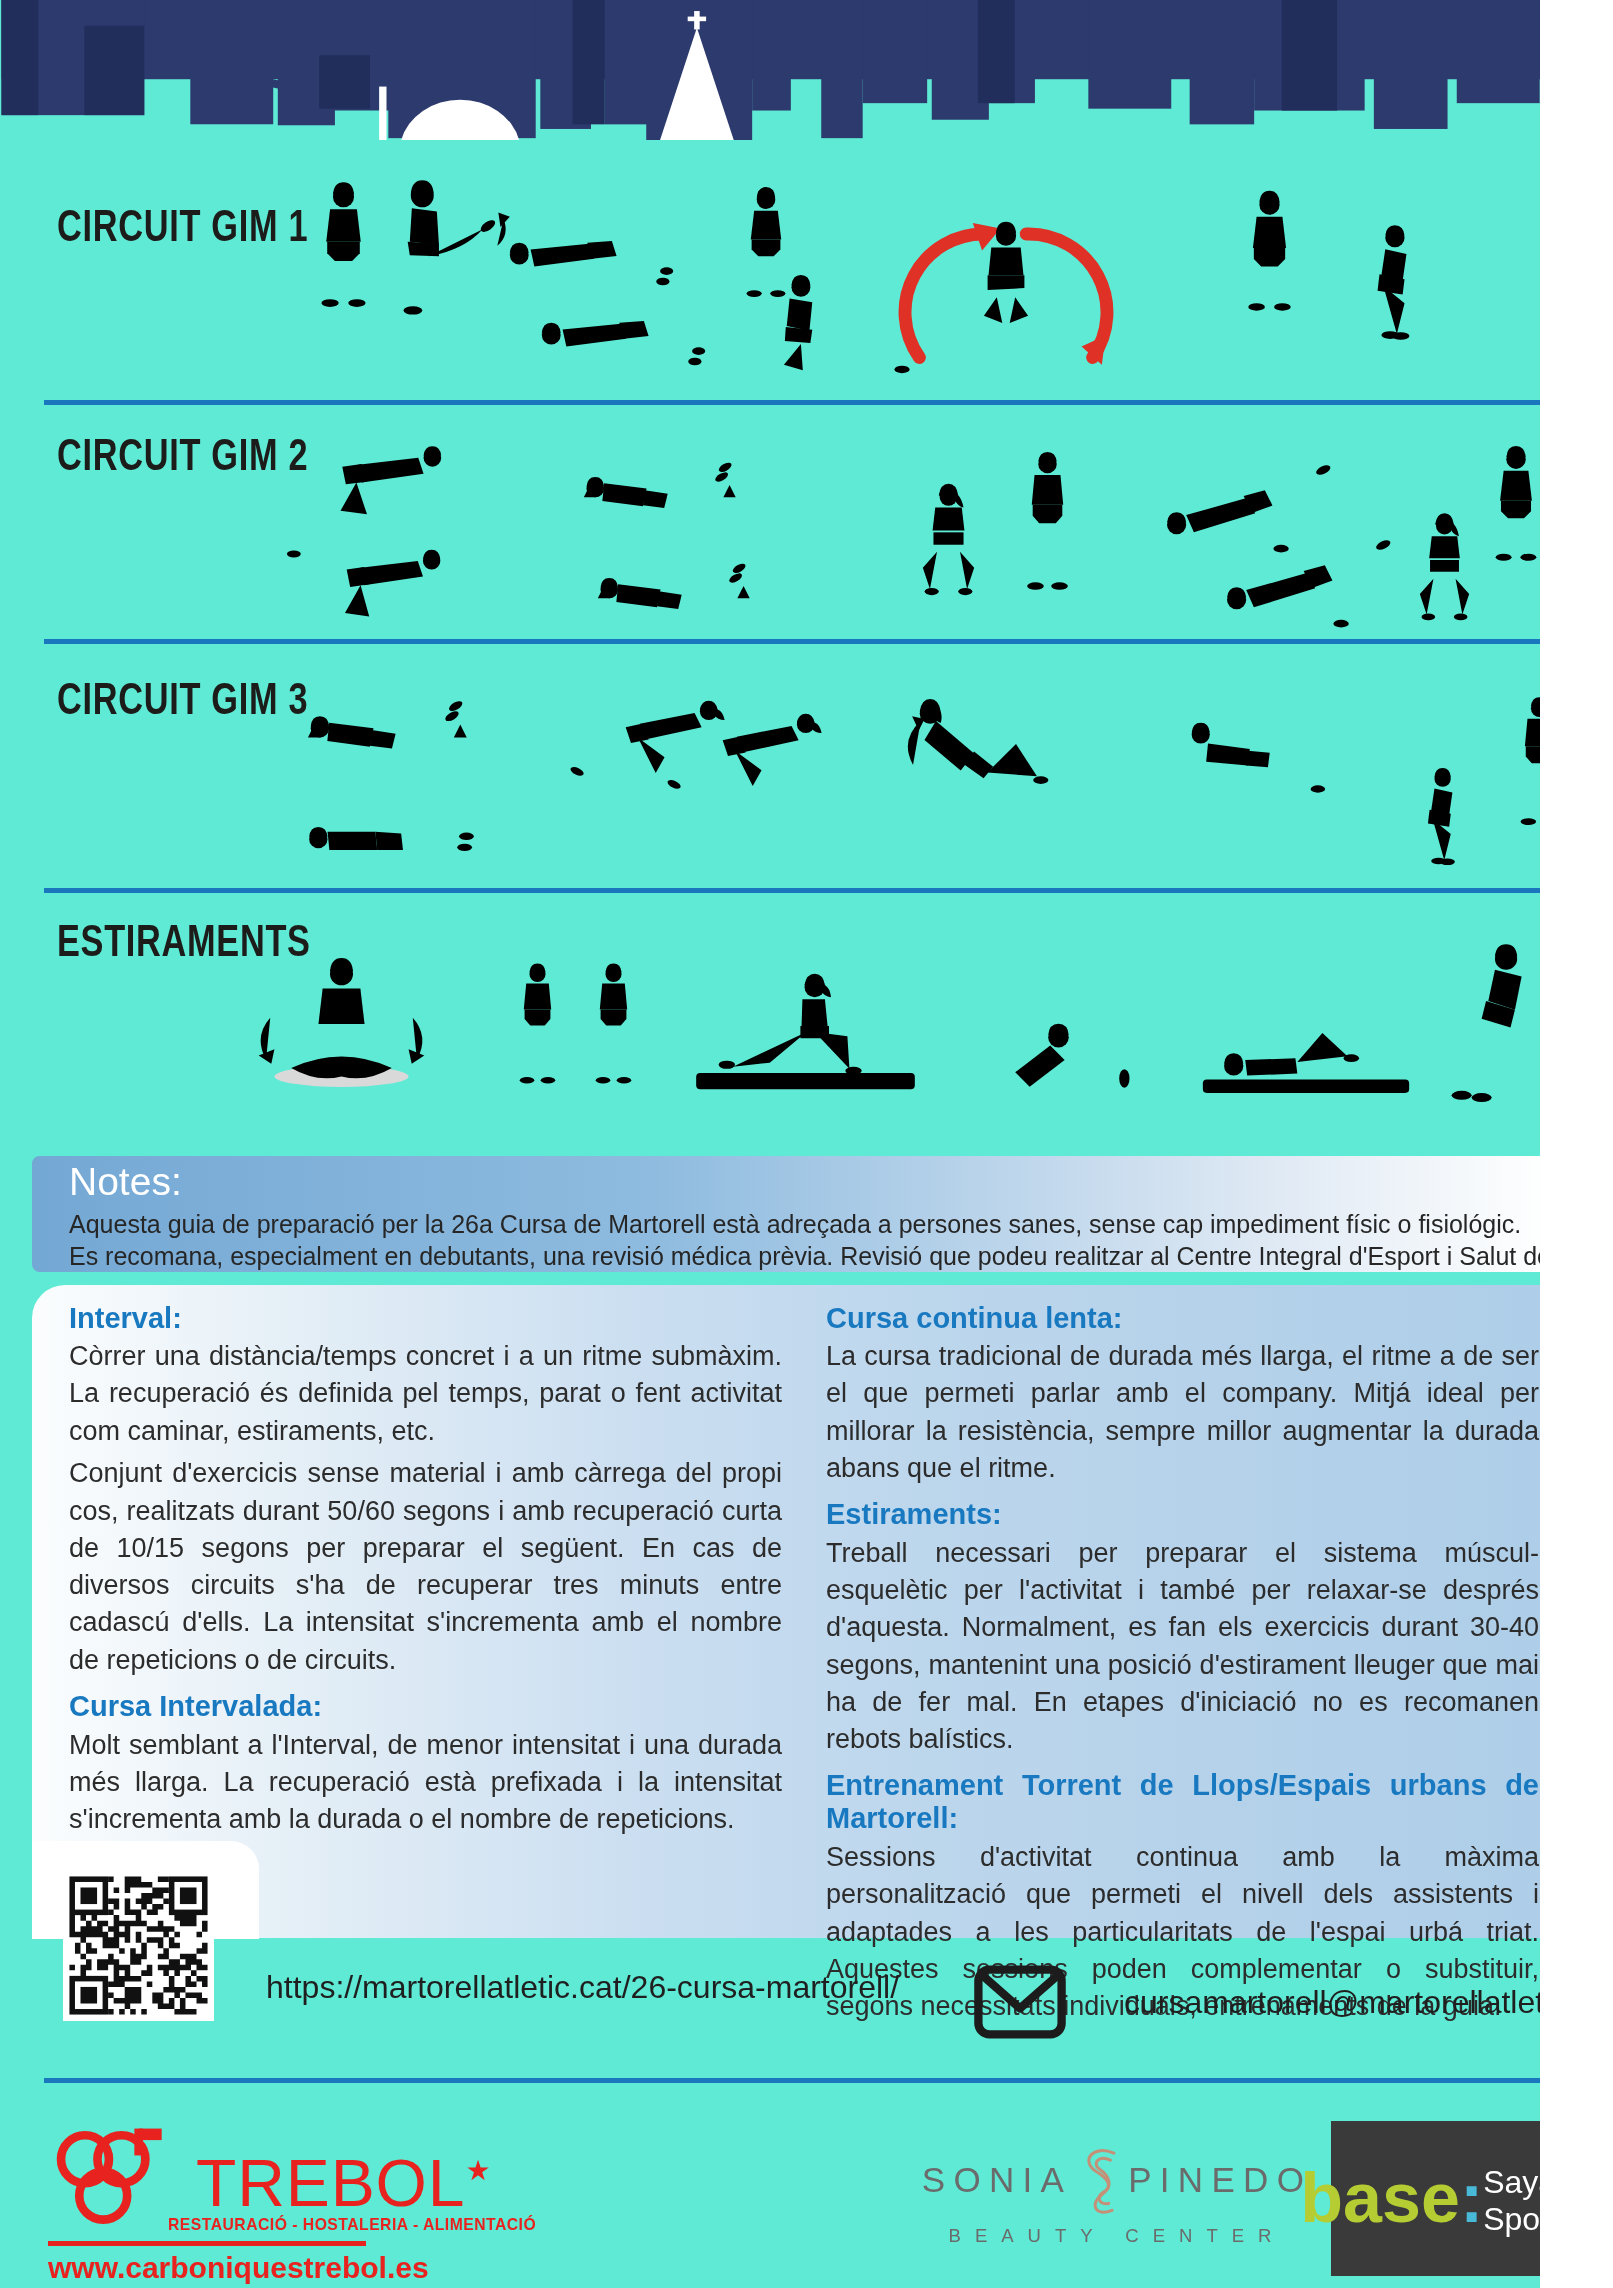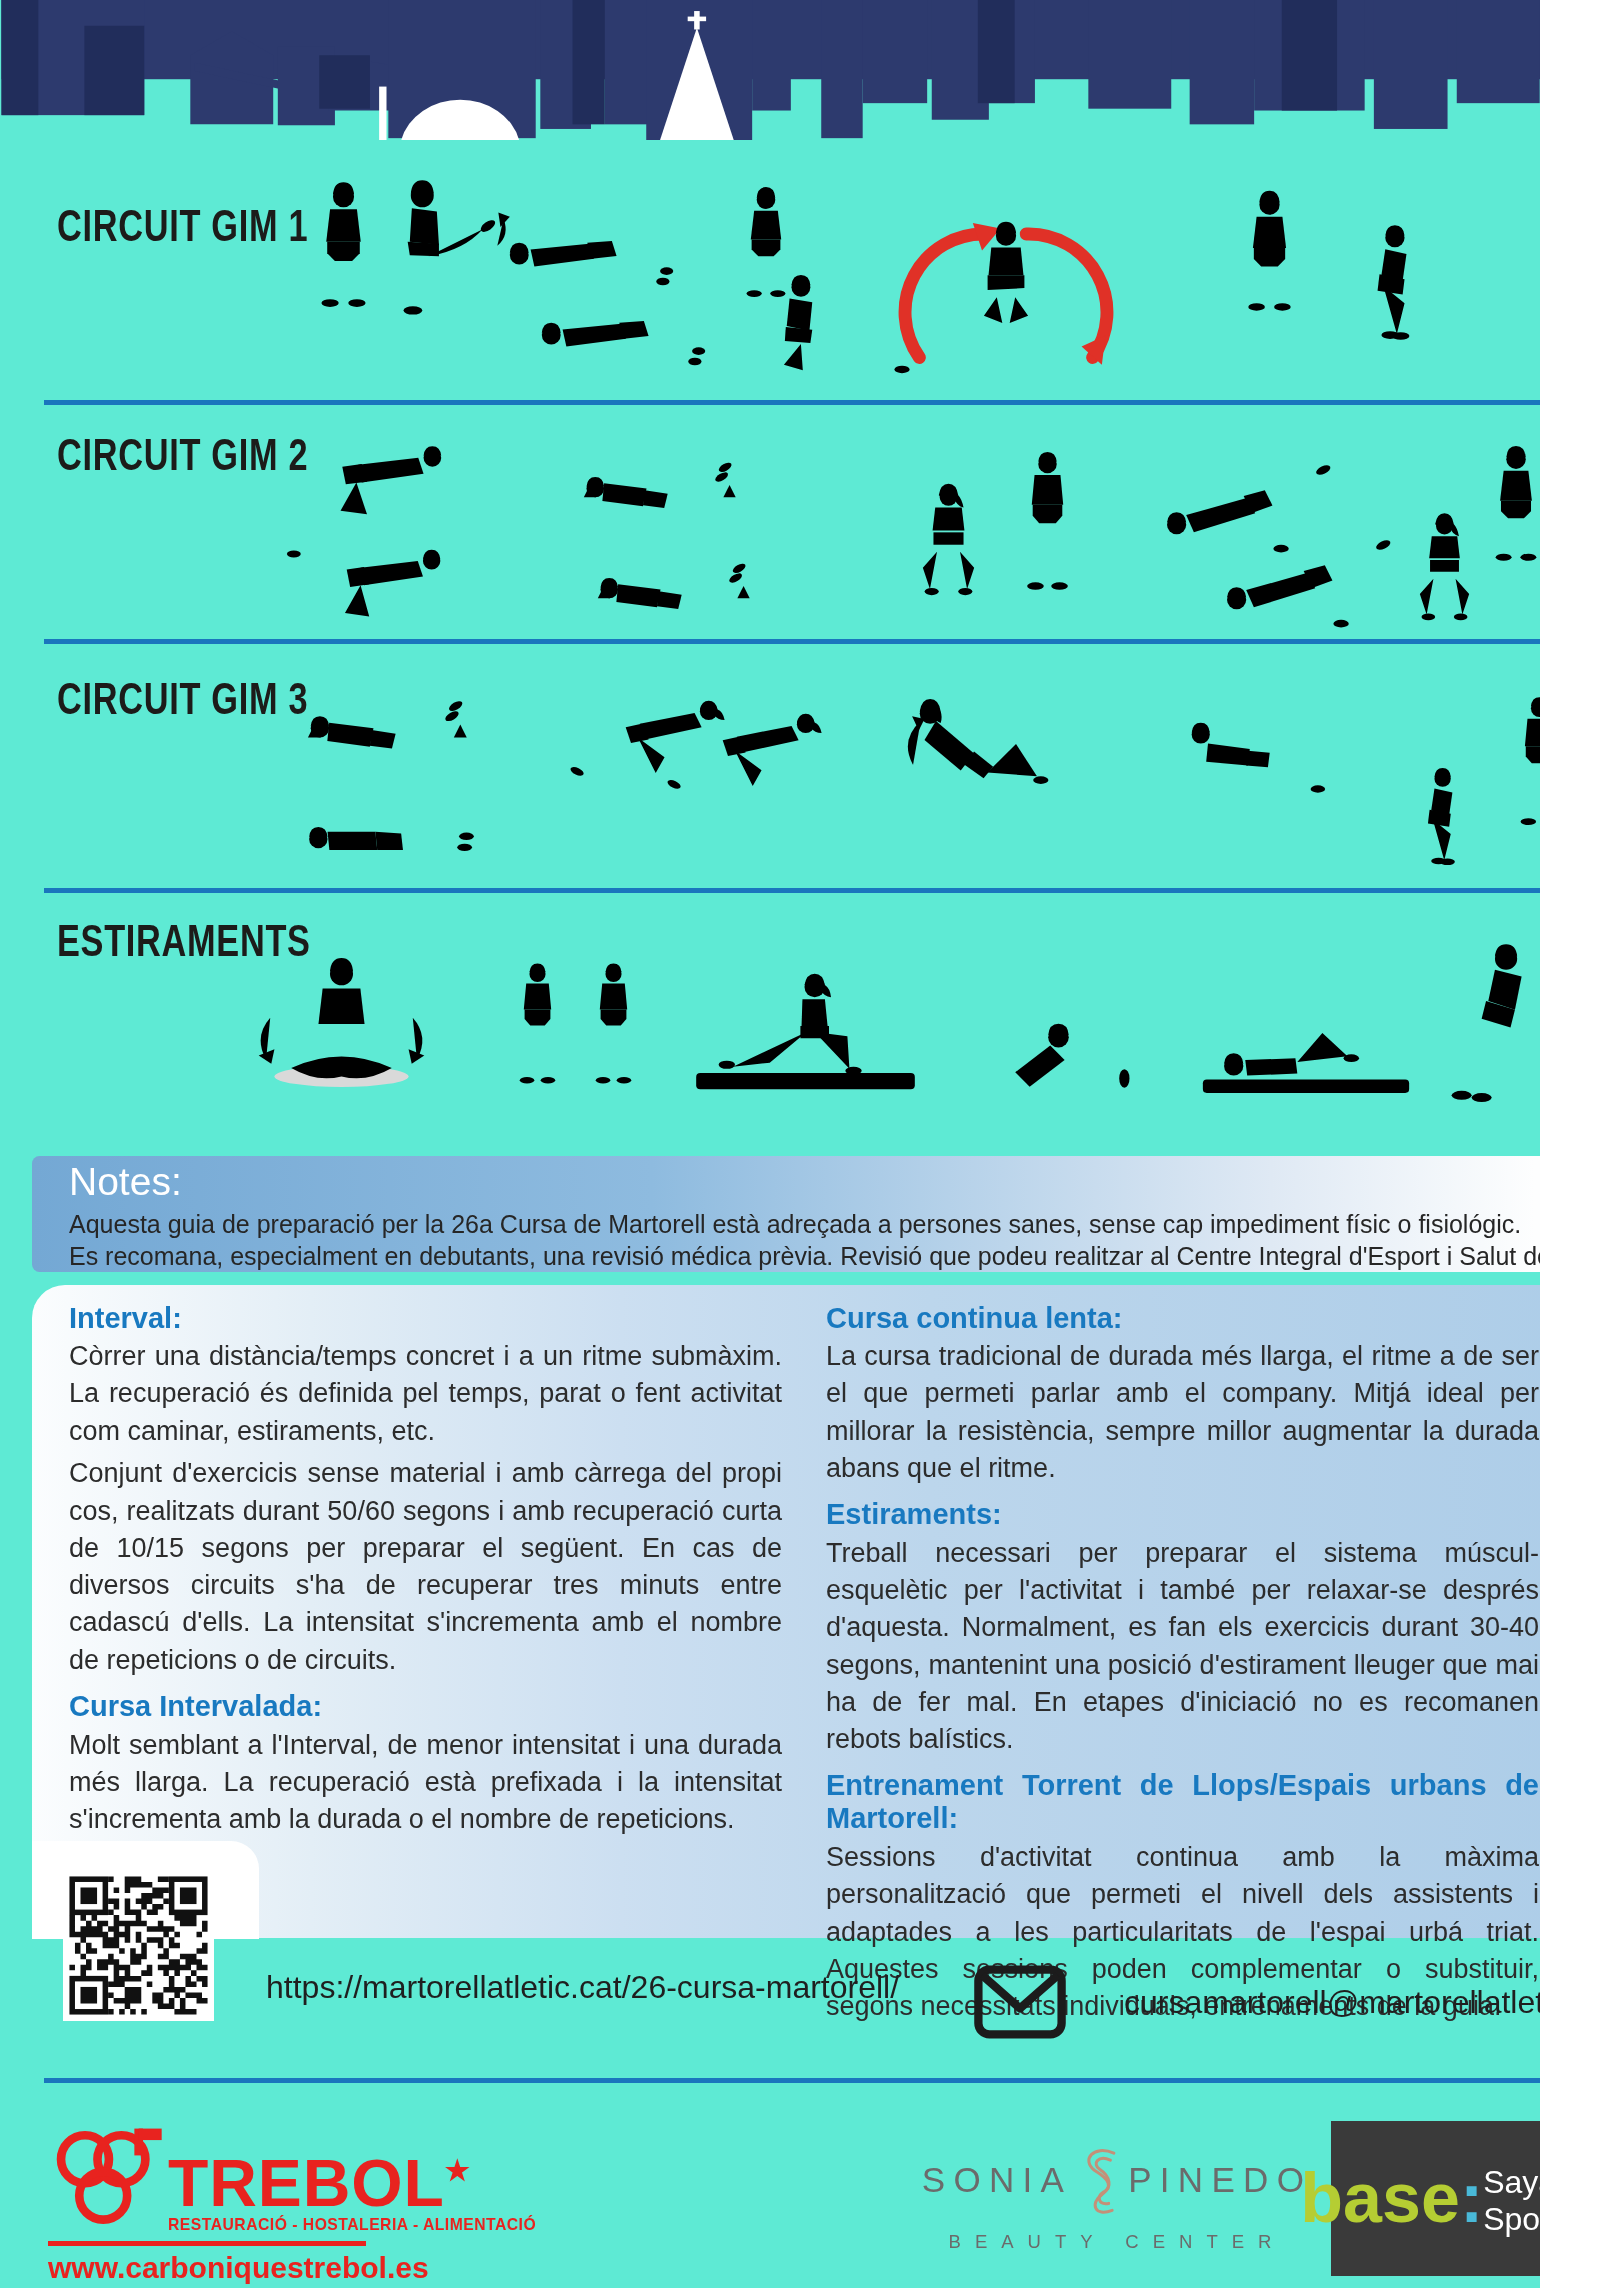--- a/index.html
+++ b/index.html
@@ -32,34 +32,34 @@
   
   #qr-notch{position:absolute;left:32px;top:1841px;width:227px;height:98px;background:#fff;
             border-radius:0 28px 0 0;}
   #qr{position:absolute;left:63px;top:1870px;width:151px;height:151px;}
   #url-text{position:absolute;left:266px;top:1969px;font-size:32px;color:#1f1f1f;}
   #mail-icon{position:absolute;left:971px;top:1953px;width:98px;height:98px;}
   #mail-text{position:absolute;left:1096px;top:1984px;font-size:32px;color:#1f1f1f;margin-left:28px;}
   
   #trebol{position:absolute;left:48px;top:2119px;width:517px;}
   #trebol .row{display:flex;align-items:flex-end;}
-  #trebol .t-name{font-size:66px;font-weight:700;color:#e8231f;letter-spacing:0.9px;line-height:.95;}
+  #trebol .t-name{font-size:66px;font-weight:400;color:#e8231f;letter-spacing:0.9px;line-height:.95;margin-left:28px;}
   #trebol .t-star{font-size:28px;color:#e8231f;vertical-align:26px;}
   #trebol .t-tag{font-size:15.7px;font-weight:700;color:#e8231f;letter-spacing:0.5px;margin-top:1.8px;}
   #trebol .t-hr{width:318px;height:4.6px;background:#e8231f;margin:7.4px 0 5.5px;}
   #trebol .t-site{font-size:30px;font-weight:800;color:#e8231f;}
   #ineos{position:absolute;left:466px;top:2171px;display:flex;align-items:center;color:#1e2b4f;}
   #ineos .i-in{font-family:"Liberation Serif",serif;font-size:63px;letter-spacing:2.8px;}
   #ineos .i-eos{font-size:63px;font-weight:800;letter-spacing:0.9px;}
   #ineos .i-div{width:2.8px;height:57px;background:#1e2b4f;margin:0 22px;}
   #ineos .i-sub{font-size:54px;font-weight:700;}
   #sonia{position:absolute;left:914px;top:2141px;width:406px;text-align:center;color:#6b6b6b;}
   #sonia .s-row{display:flex;align-items:center;justify-content:center;gap:1px;}
   #sonia .s-nm{font-size:35px;letter-spacing:8.3px;font-weight:400;}
-  #sonia .s-sub{font-size:18.5px;letter-spacing:14px;margin-top:12px;}
+  #sonia .s-sub{font-size:18.5px;letter-spacing:14px;margin-top:6px;}
   #base{position:absolute;left:1331px;top:2121px;width:214px;height:155px;background:#3a3a3a;
         display:flex;flex-direction:row;align-items:center;justify-content:center;}
   #base .b-brand{font-size:70px;font-weight:800;line-height:.9;color:#b5cd33;}
   #base .b-colon{color:#49b9d8;}
   #base .b-sub{font-size:32px;color:#ffffff;margin-top:5px;}
 </style>
 </head>
 <body>
 
 <div id="poster">

